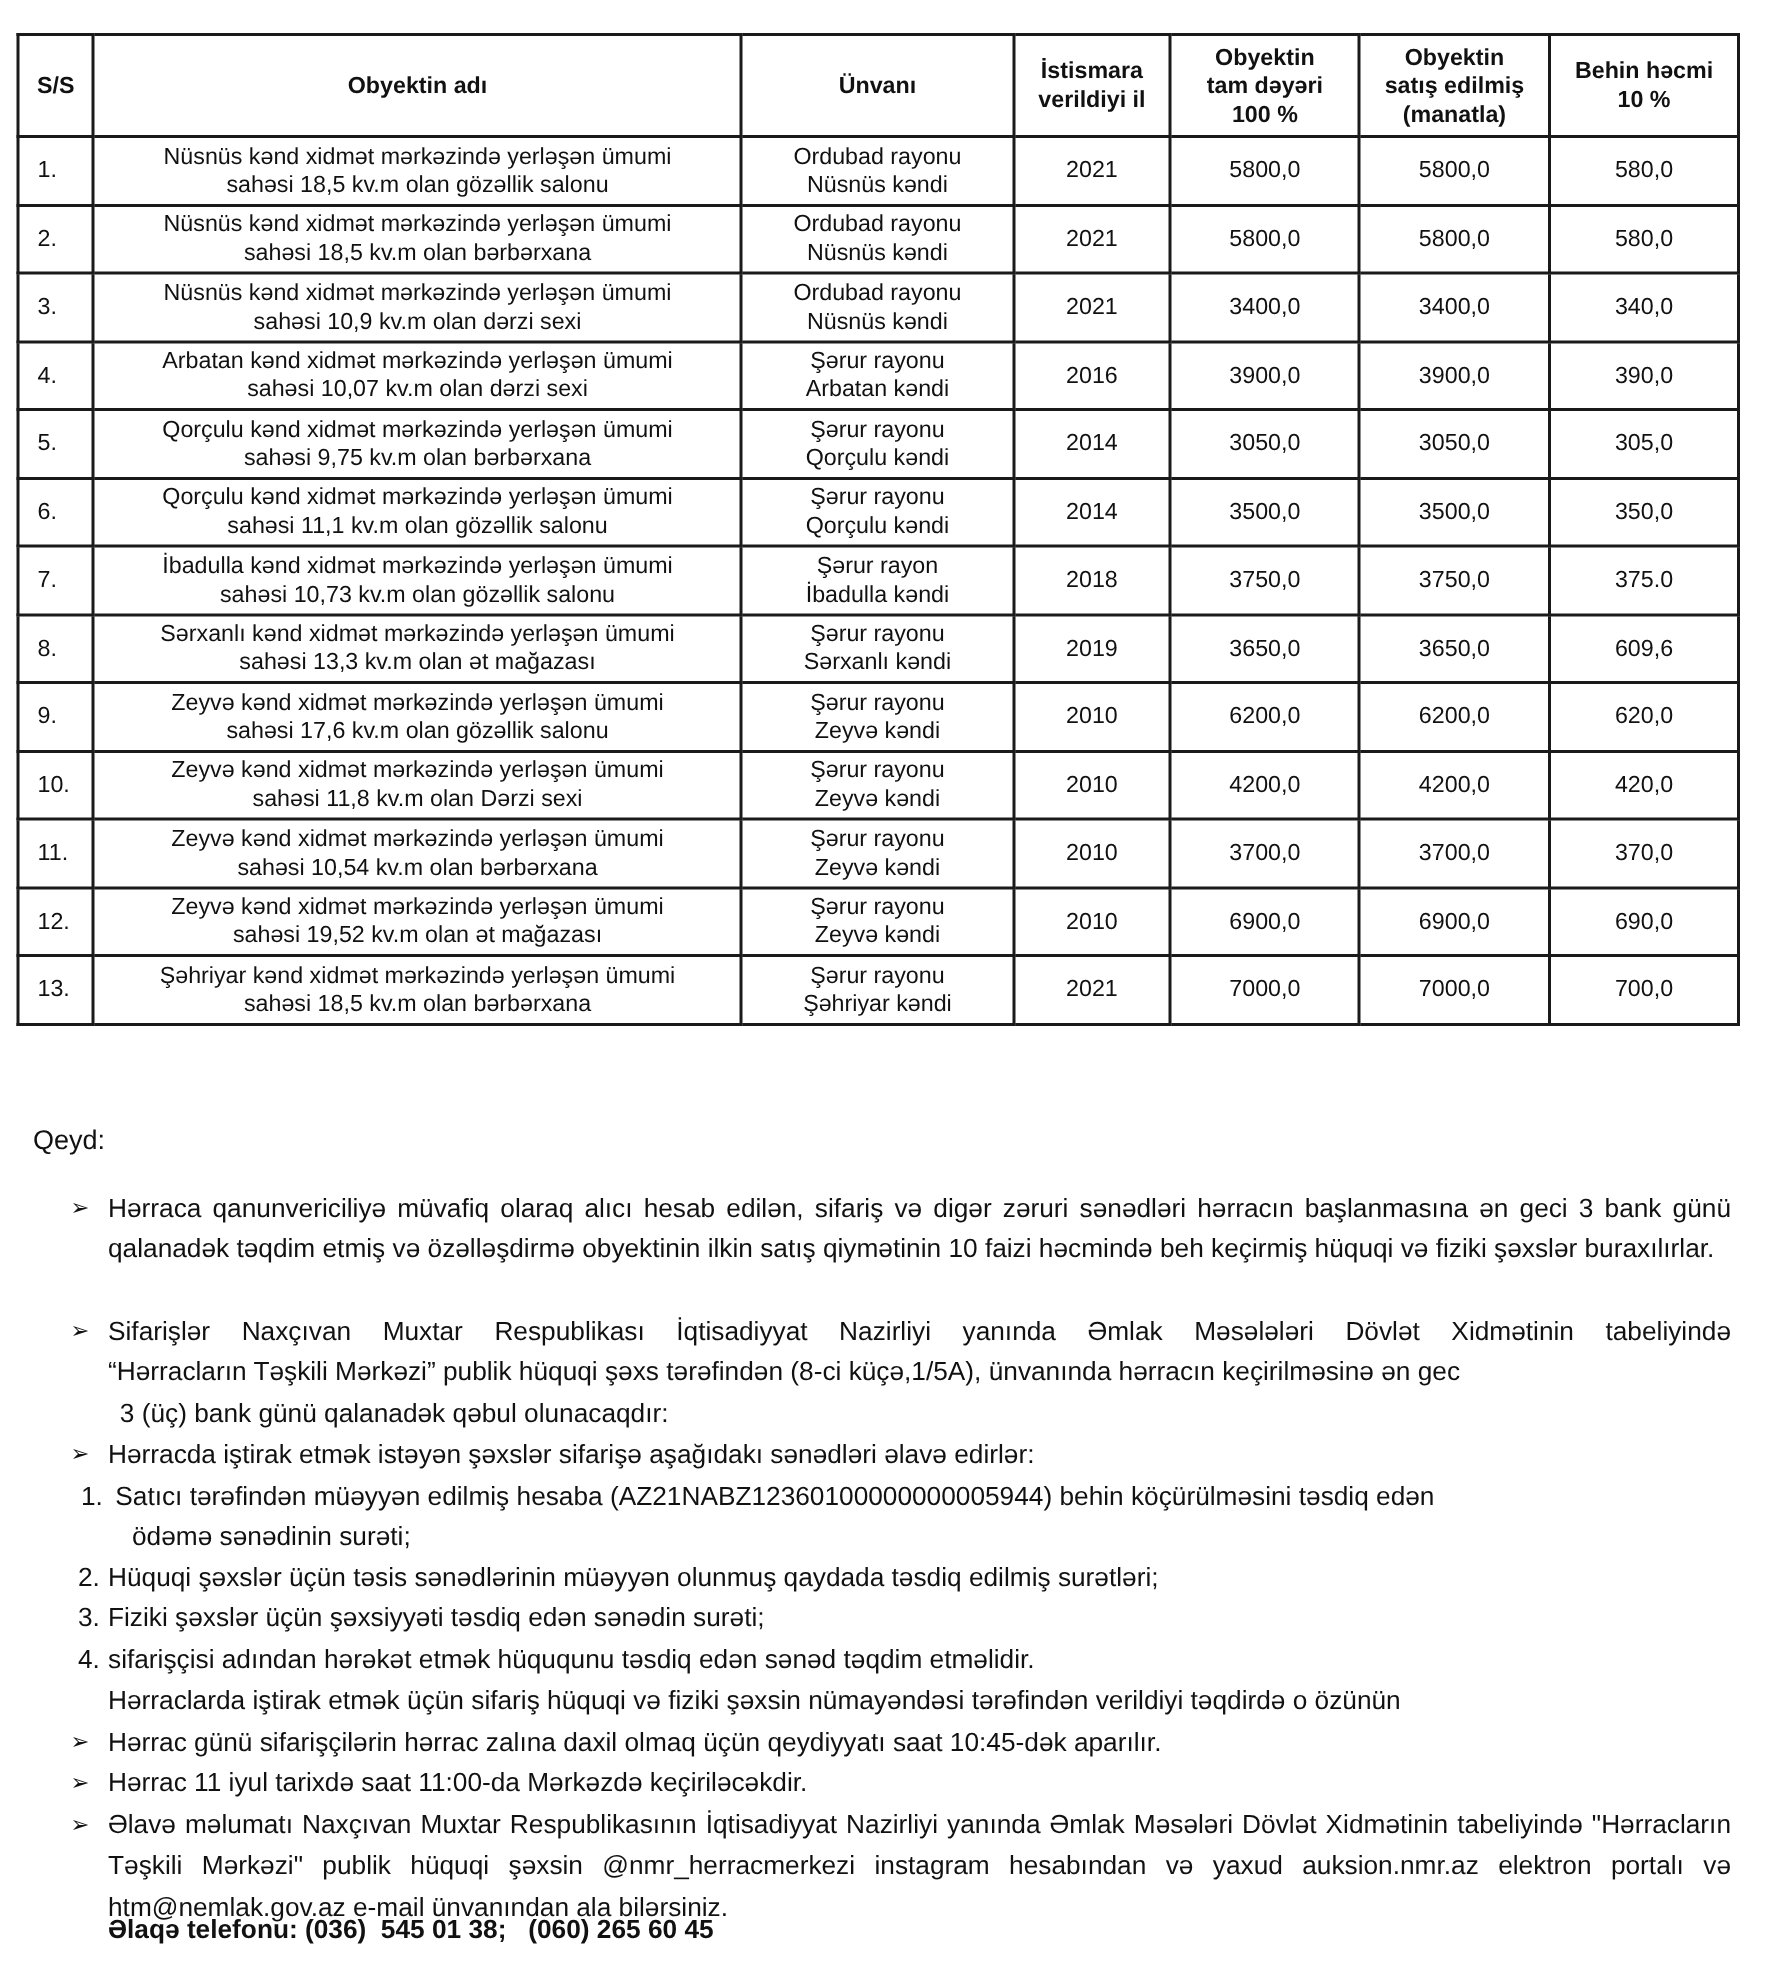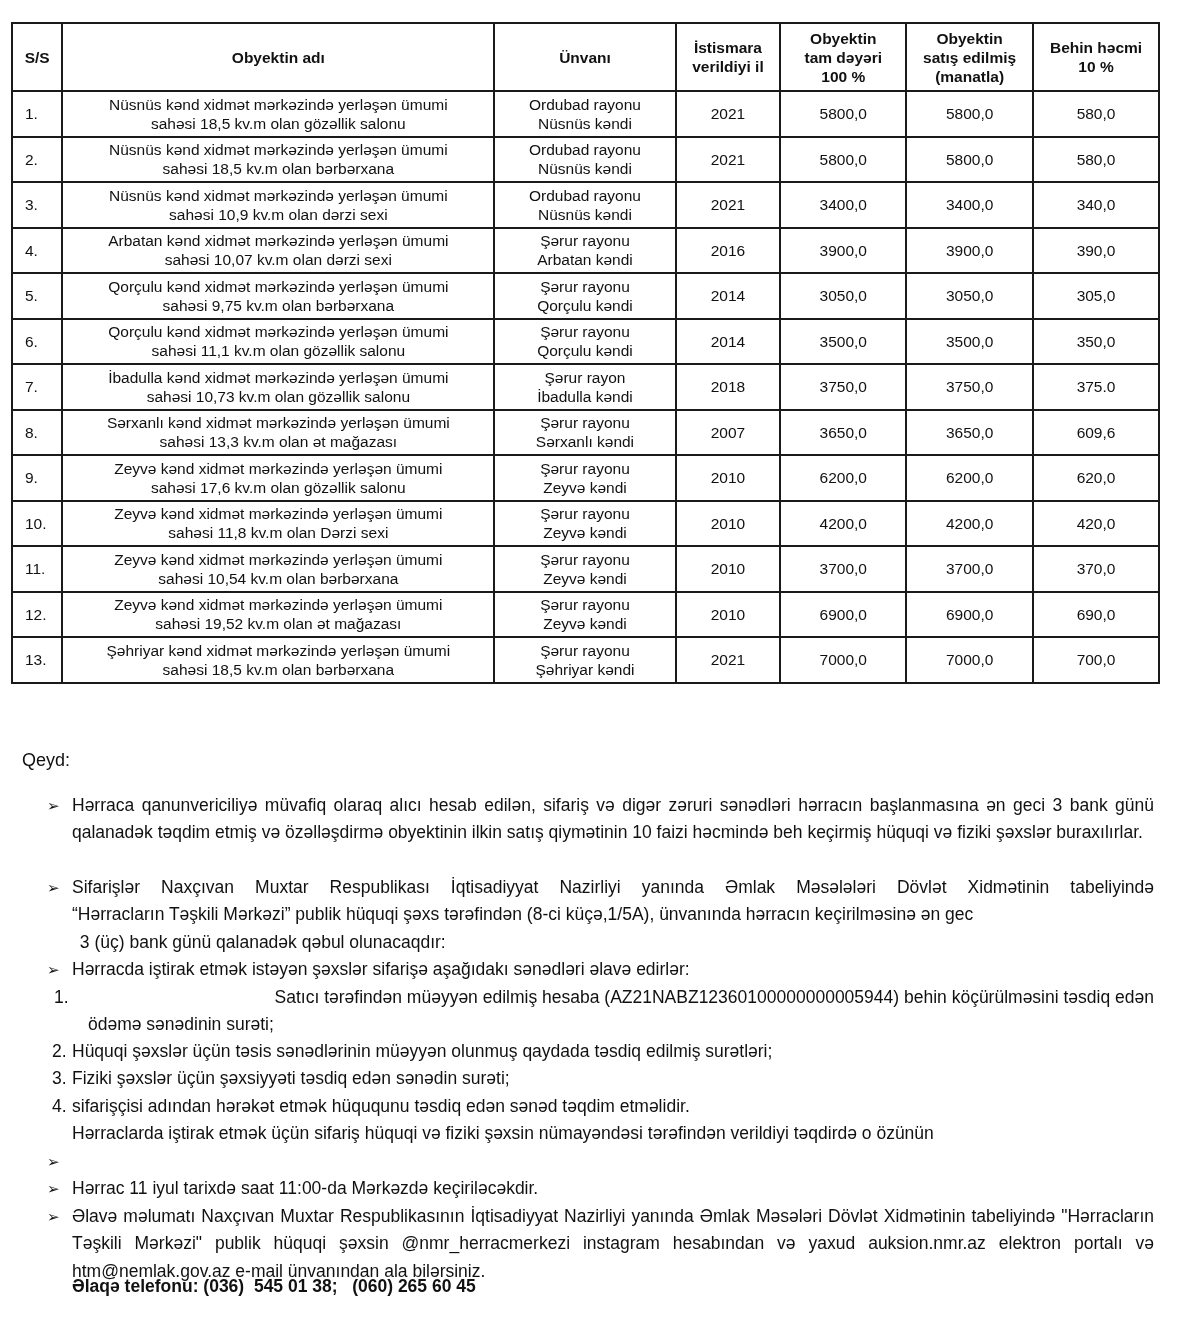--- a/index.html
+++ b/index.html
@@ -256,21 +256,21 @@
         </td>
         <td>
           <div>Sərxanlı kənd xidmət mərkəzində yerləşən ümumi</div>
           <div>sahəsi 13,3 kv.m olan ət mağazası</div>
         </td>
         <td>
           <div>Şərur rayonu</div>
           <div>Sərxanlı kəndi</div>
         </td>
         <td>
-          <div>2007</div>
+          <div>2019</div>
         </td>
         <td>
           <div>3650,0</div>
         </td>
         <td>
           <div>3650,0</div>
         </td>
         <td>
           <div>609,6</div>
         </td>
@@ -418,39 +418,40 @@
     <div style="margin-left:3px;white-space:pre;"> 3 (üç) bank günü qalanadək qəbul olunacaqdır:</div>
   </div>
 
   <div class="note ragged" style="top:211px;">
     <span class="arrow">➢</span>
     <span>Hərracda iştirak etmək istəyən şəxslər sifarişə aşağıdakı sənədləri əlavə edirlər:</span>
   </div>
 
   <div class="sub" style="top:239px;">
     <span class="idx" style="left:-18px;">1.</span>
-    <div style="white-space:pre;text-align:right;"> Satıcı tərəfindən müəyyən edilmiş hesaba (AZ21NABZ12360100000000005944) behin köçürülməsini təsdiq edən</div>
+    <div style="white-space:pre;"> Satıcı tərəfindən müəyyən edilmiş hesaba (AZ21NABZ12360100000000005944) behin köçürülməsini təsdiq edən</div>
     <div class="indent">ödəmə sənədinin surəti;</div>
   </div>
   <div class="sub" style="top:293px;">
     <span class="idx">2.</span>
     <div>Hüquqi şəxslər üçün təsis sənədlərinin müəyyən olunmuş qaydada təsdiq edilmiş surətləri;</div>
   </div>
   <div class="sub" style="top:320px;">
     <span class="idx">3.</span>
     <div>Fiziki şəxslər üçün şəxsiyyəti təsdiq edən sənədin surəti;</div>
   </div>
   <div class="sub" style="top:348px;">
     <span class="idx">4.</span>
     <div>sifarişçisi adından hərəkət etmək hüququnu təsdiq edən sənəd təqdim etməlidir.</div>
     <div>Hərraclarda iştirak etmək üçün sifariş hüquqi və fiziki şəxsin nümayəndəsi tərəfindən verildiyi təqdirdə o özünün</div>
   </div>
 
   <div class="note ragged" style="top:403px;">
     <span class="arrow">➢</span>
+    <span>Hərrac günü sifarişçilərin hərrac zalına daxil olmaq üçün qeydiyyatı saat 10:45-dək aparılır.</span>
   </div>
   <div class="note ragged" style="top:430px;">
     <span class="arrow">➢</span>
     <span>Hərrac 11 iyul tarixdə saat 11:00-da Mərkəzdə keçiriləcəkdir.</span>
   </div>
   <div class="note" style="top:458px;">
     <span class="arrow">➢</span>
     <span>Əlavə məlumatı Naxçıvan Muxtar Respublikasının İqtisadiyyat Nazirliyi yanında Əmlak Məsələri Dövlət Xidmətinin tabeliyində "Hərracların Təşkili Mərkəzi" publik hüquqi şəxsin @nmr_herracmerkezi instagram hesabından və yaxud auksion.nmr.az elektron portalı və htm@nemlak.gov.az e-mail ünvanından ala bilərsiniz.</span>
   </div>
   <div class="note ragged" style="top:528px;font-weight:bold;">

